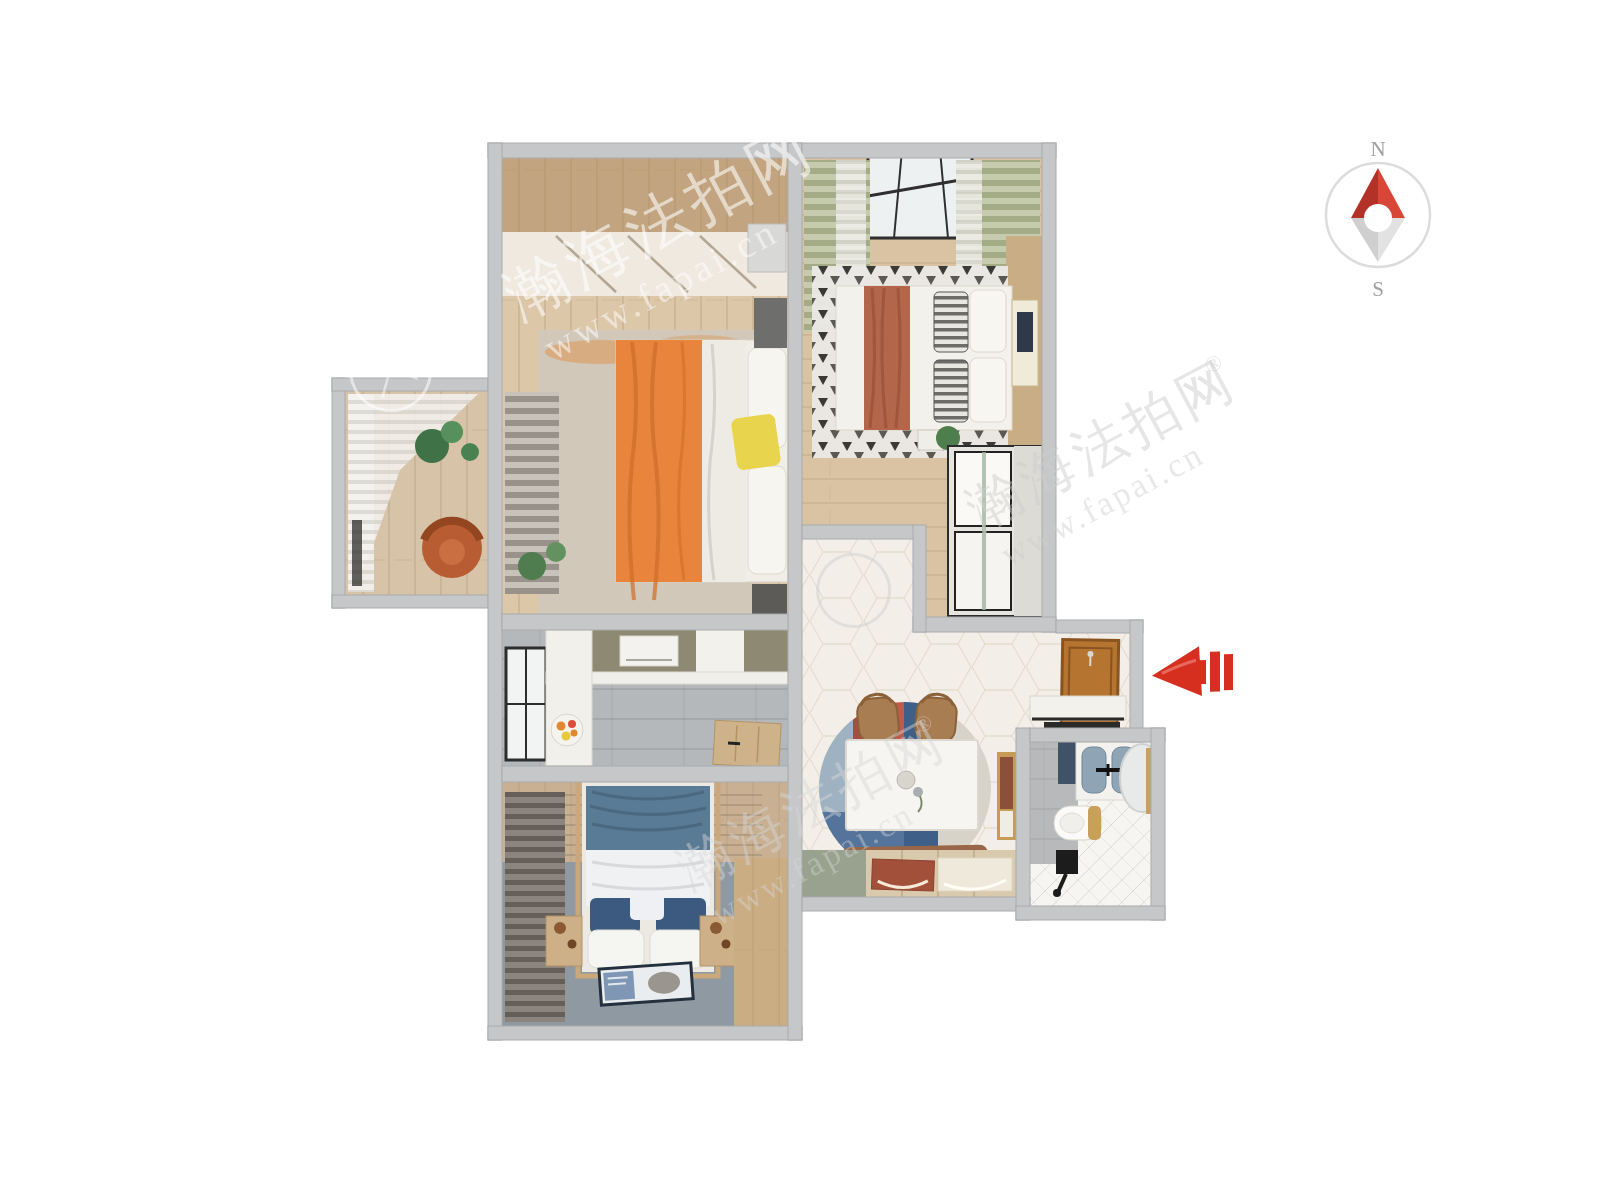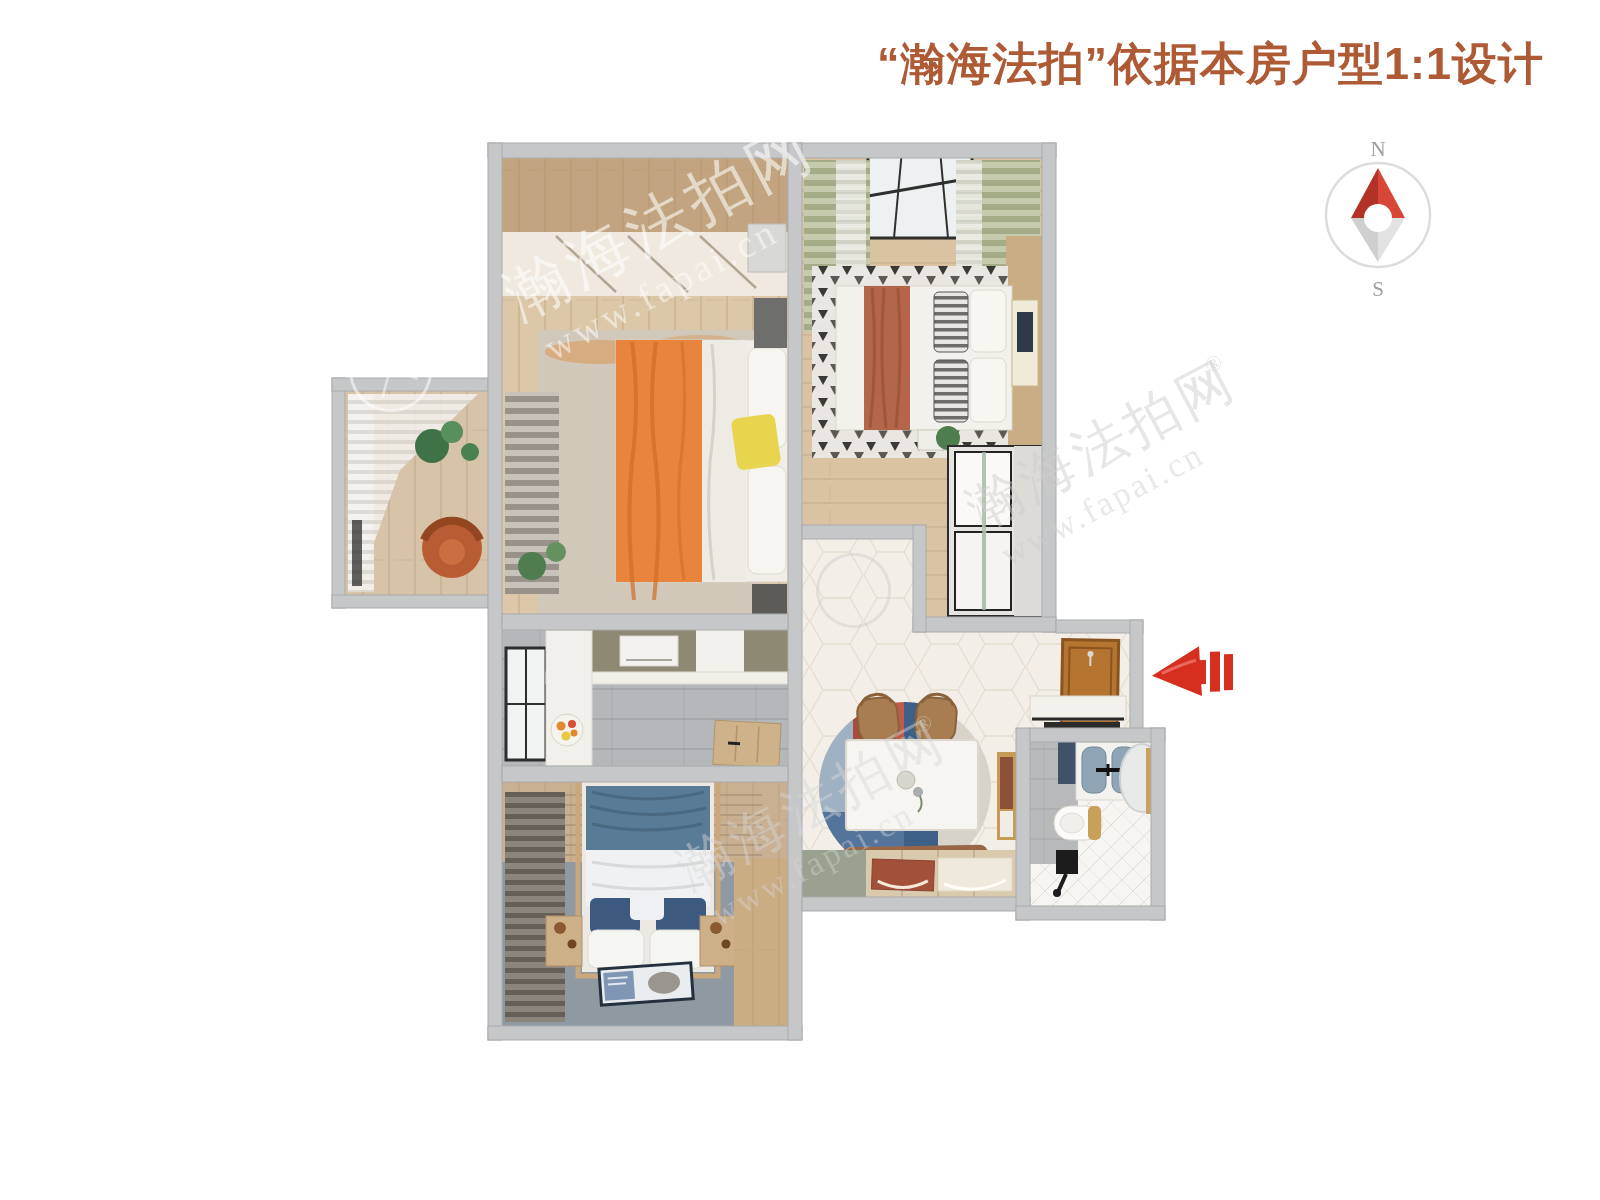--- a/index.html
+++ b/index.html
@@ -434,15 +434,14 @@
 
   <g transform="skewY(-2 )">
     <polygon points="1152,716 1199,688 1202,738" fill="#d62e1f"></polygon>
     <rect x="1196" y="702" width="10" height="24" fill="#d62e1f"></rect>
     <rect x="1210" y="694" width="10" height="40" fill="#d62e1f"></rect>
     <rect x="1224" y="697" width="9" height="36" fill="#d62e1f"></rect>
     <path d="M1162 714 q18 -8 34 -12" stroke="#e8685c" stroke-width="3" fill="none"></path>
   </g>
 </svg>
 
-<div class="title">“瀚海法拍”依据本房户型1:1设计</div>
 
 </div>
 
 </body></html>

